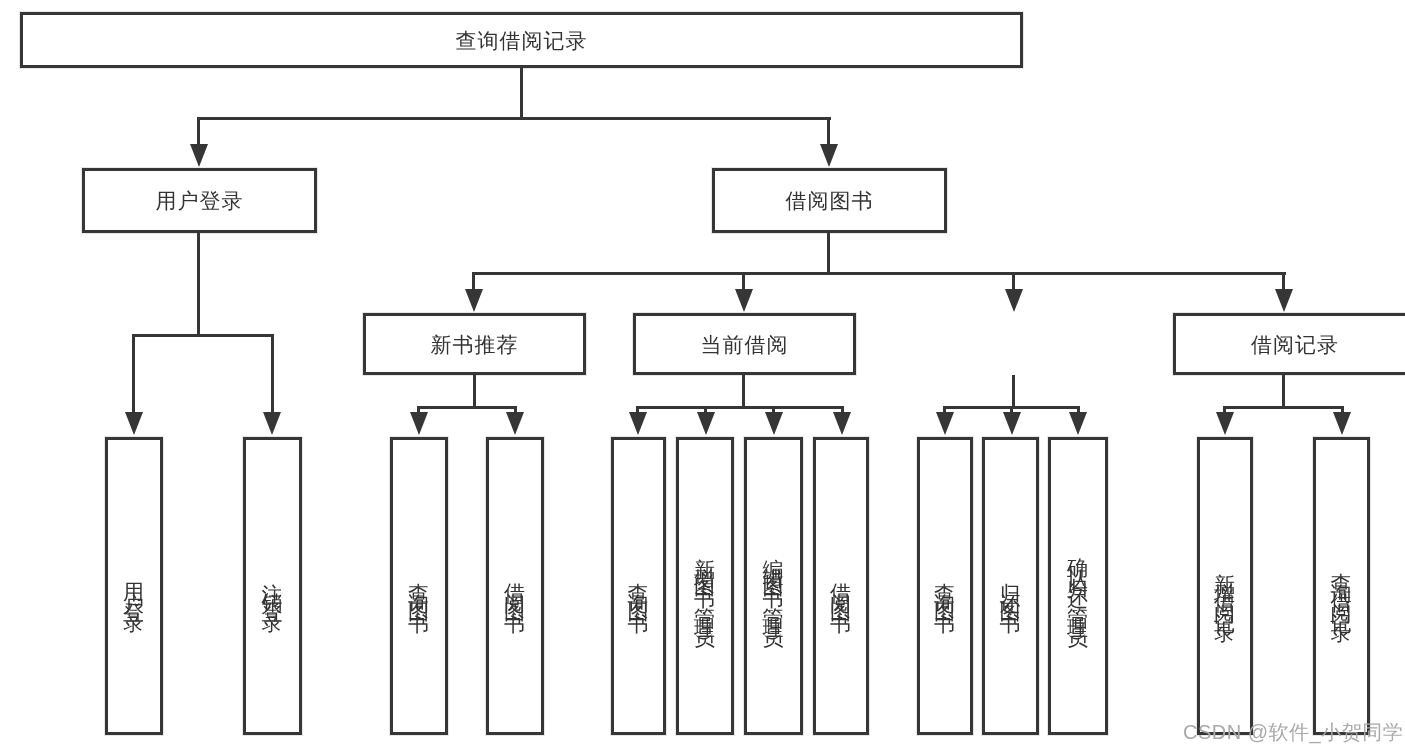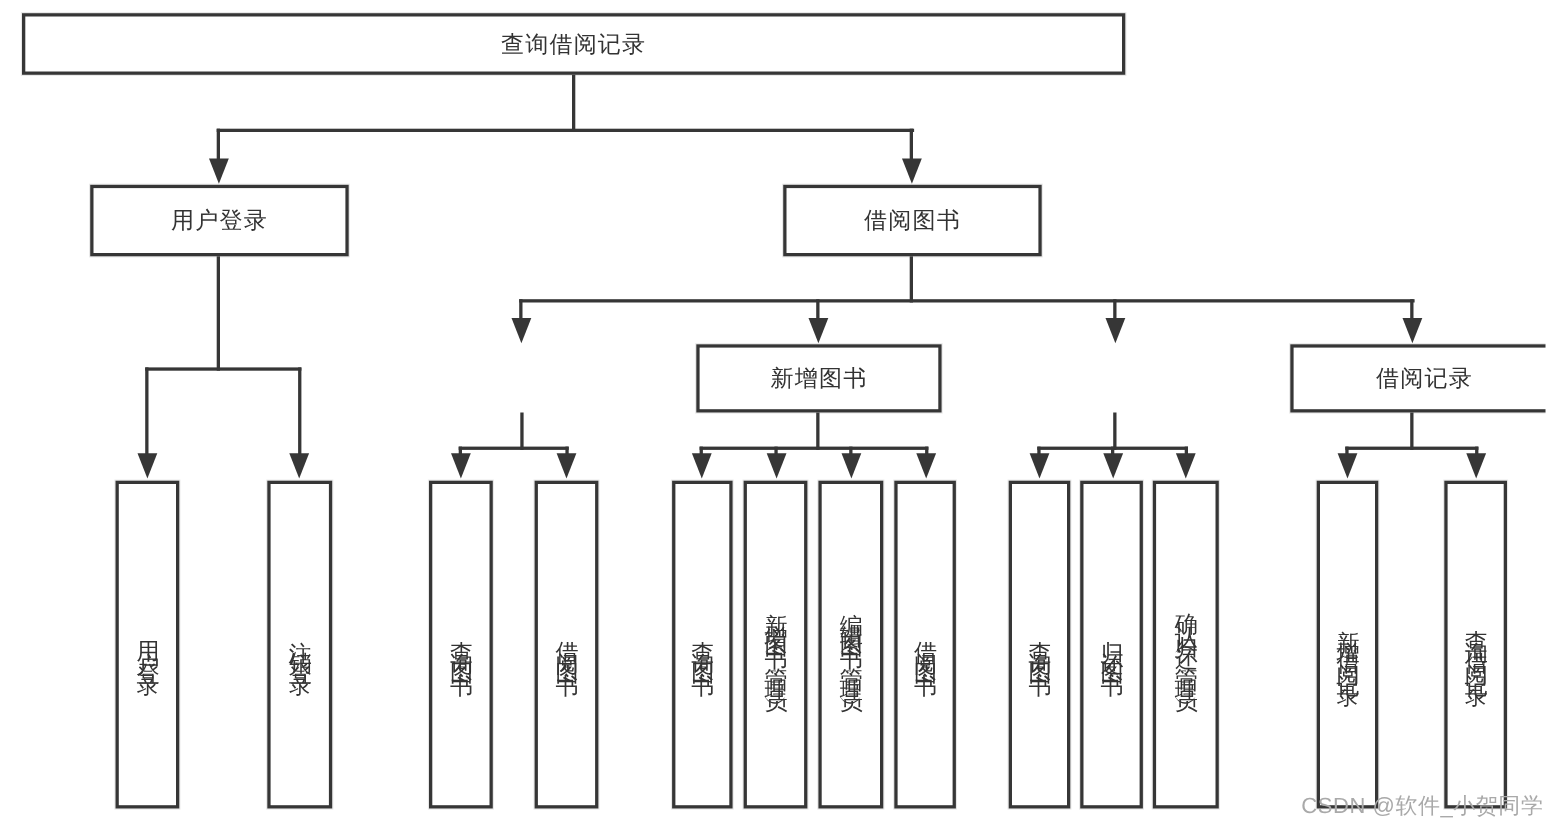--- a/index.html
+++ b/index.html
@@ -89,22 +89,25 @@
   <div class="line" style="left:472px; top:272px; width:814px; height:3px;"></div>
   <div class="line" style="left:472px; top:272px; width:3px; height:20px;"></div>
   <div class="arrow" style="left:465px; top:289px;"></div>
   <div class="line" style="left:742px; top:272px; width:3px; height:20px;"></div>
   <div class="arrow" style="left:735px; top:289px;"></div>
   <div class="line" style="left:1012px; top:272px; width:3px; height:20px;"></div>
   <div class="arrow" style="left:1005px; top:289px;"></div>
   <div class="line" style="left:1282px; top:272px; width:3px; height:20px;"></div>
   <div class="arrow" style="left:1275px; top:289px;"></div>
 
+  <div class="box h" style="left:363px; top:313px; width:223px; height:62px;">
+    <span>新书推荐</span>
+  </div>
   <div class="box h" style="left:633px; top:313px; width:223px; height:62px;">
-    <span>新增图书</span>
+    <span>当前借阅</span>
   </div>
   <div class="box h" style="left:1173px; top:313px; width:244px; height:62px;">
     <span>借阅记录</span>
   </div>
 
   <div class="line" style="left:473px; top:375px; width:3px; height:34px;"></div>
   <div class="line" style="left:417px; top:406px; width:100px; height:3px;"></div>
   <div class="line" style="left:417px; top:406px; width:3px; height:12px;"></div>
   <div class="arrow" style="left:410px; top:412px;"></div>
   <div class="line" style="left:514px; top:406px; width:3px; height:12px;"></div>

